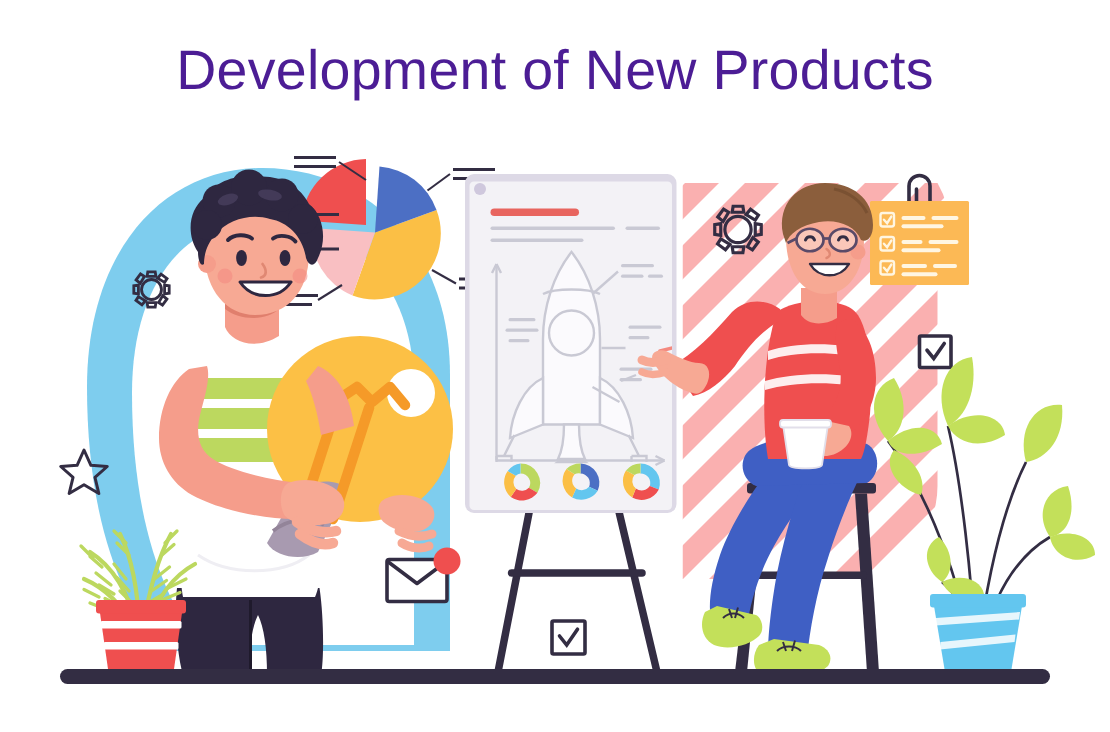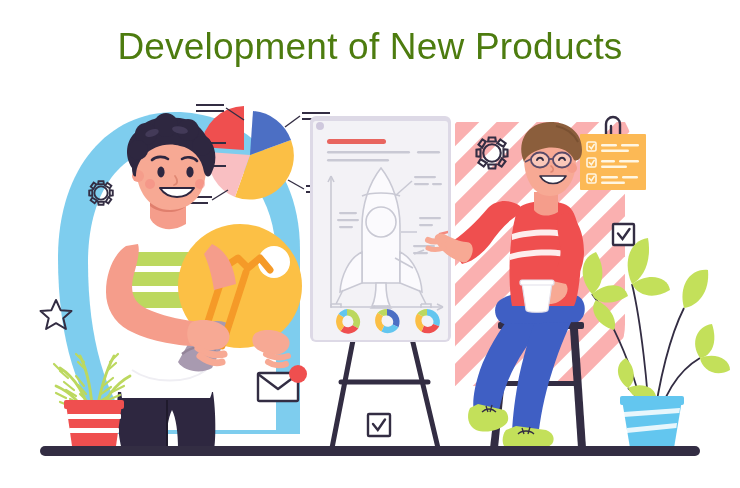--- a/index.html
+++ b/index.html
@@ -8,21 +8,21 @@
     font-family:"Liberation Sans", sans-serif;
     width:740px;height:488px;overflow:hidden;
   }
   #stage{
     position:relative;width:740px;height:488px;background:#ffffff;overflow:hidden;
   }
   #page-title{
     position:absolute;left:0;top:26px;width:740px;text-align:center;
     font-family:"Liberation Sans", sans-serif;
     font-size:37px;font-weight:400;letter-spacing:0.2px;
-    color:#4d7c0f;white-space:nowrap;
+    color:#4c1d95;white-space:nowrap;
   }
   .layer{position:absolute;left:0;top:0;width:740px;height:488px;}
   svg{display:block;}
 </style>
 </head>
 <body>
 
 <div id="stage">
 
   <div id="page-title">Development of New Products</div>

